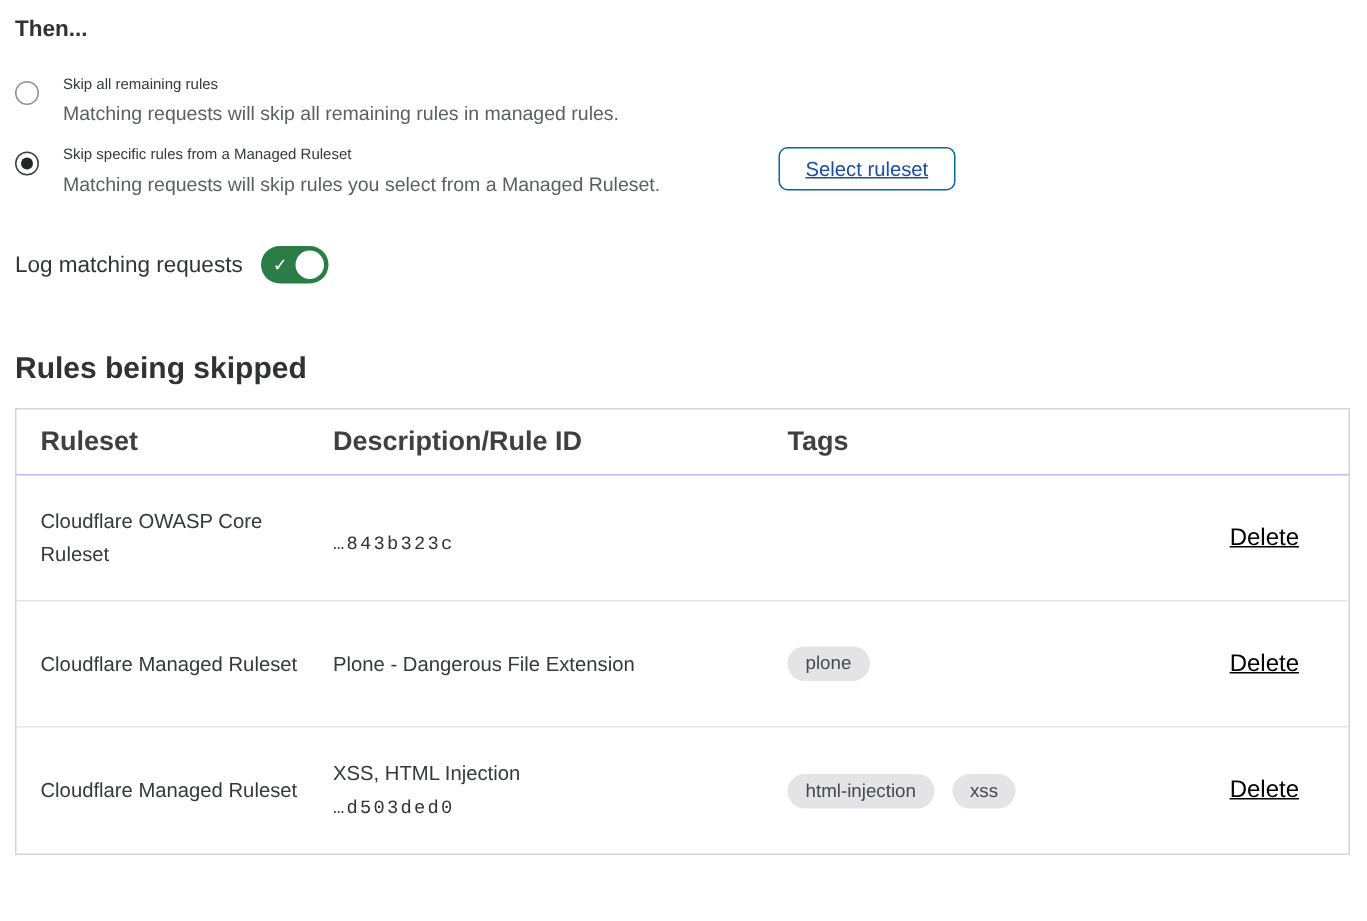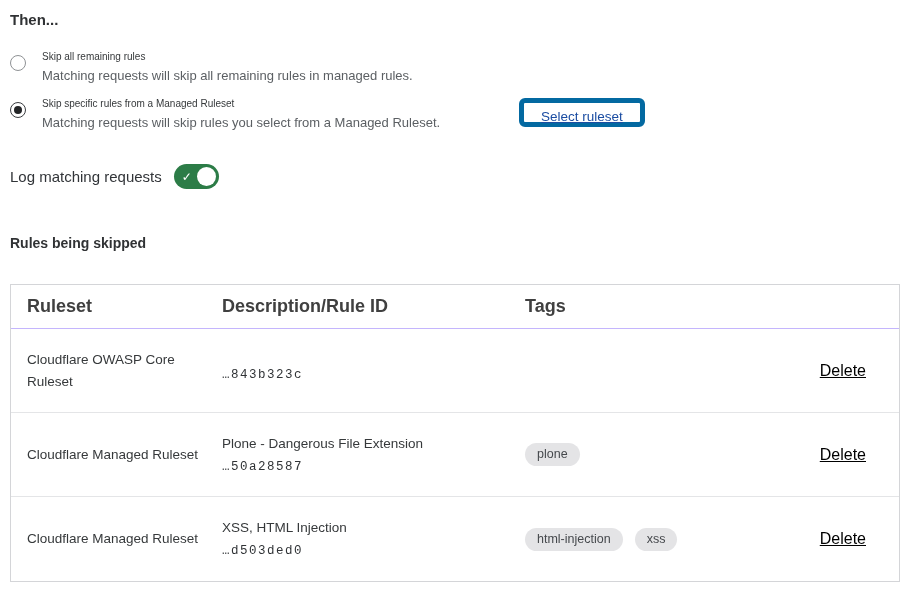--- a/index.html
+++ b/index.html
@@ -25,21 +25,21 @@
   .radio.selected { border-color: #3a3d40; }
   .radio .dot { width: 8px; height: 8px; border-radius: 50%; background: transparent; }
   .radio.selected .dot { background: #232527; }
 
   .option-main { width: 477px; flex: none; }
   .option-label { font-size: 10px; color: #36393b; }
   .option-desc { font-size: 13px; color: #5b5f63; margin-top: 6px; }
 
   .select-btn {
     align-self: flex-start;
-    border: 5px solid #0369a1; border-radius: 6px;
+    border: 1px solid #0369a1; border-radius: 6px;
     background: #ffffff; color: #1b4da2;
     font-family: "Liberation Sans", sans-serif;
     font-size: 13.5px; text-decoration: underline;
     padding: 6px 17px; cursor: pointer; height: 29px;
   }
 
   
   .log-section { margin-top: 34px; }
   .log-row { display: flex; align-items: center; }
   .log-label { font-size: 15px; color: #313438; }
@@ -52,21 +52,21 @@
     position: absolute; top: 3px; right: 3px;
     width: 19px; height: 19px; border-radius: 50%; background: #ffffff;
   }
   .toggle .check {
     position: absolute; left: 8px; top: 50%; transform: translateY(-52%);
     color: #ffffff; font-size: 12px; line-height: 1;
   }
   .log-desc { font-size: 13.5px; color: #45484c; margin-top: 10px; }
 
   
-  .table-title { font-size: 14px; font-weight: 700; color: #303234; margin-top: 46px; margin-bottom: 33px; }
+  .table-title { font-size: 20px; font-weight: 700; color: #303234; margin-top: 46px; margin-bottom: 14px; }
 
   .rules-table { border: 1px solid #d4d5d8; background: #fff; }
   .t-header, .t-row {
     display: grid;
     grid-template-columns: 195px 303px 265px 94px;
     padding: 0 16px;
     align-items: center;
   }
   .t-header {
     height: 44px;
@@ -149,21 +149,20 @@
     </div>
     <div class="cell-tags"></div>
     <div class="cell-action">
       <span class="delete-link">Delete</span>
     </div>
   </div>
         <div class="t-row">
     <div class="cell-ruleset">Cloudflare Managed Ruleset</div>
     <div class="cell-desc">
       <div class="desc-line">Plone - Dangerous File Extension</div>
-      <div class="id-line">…50a28587</div>
     </div>
     <div class="cell-tags">
             <span class="tag-pill">plone</span>
           </div>
     <div class="cell-action">
       <span class="delete-link">Delete</span>
     </div>
   </div>
         <div class="t-row">
     <div class="cell-ruleset">Cloudflare Managed Ruleset</div>

